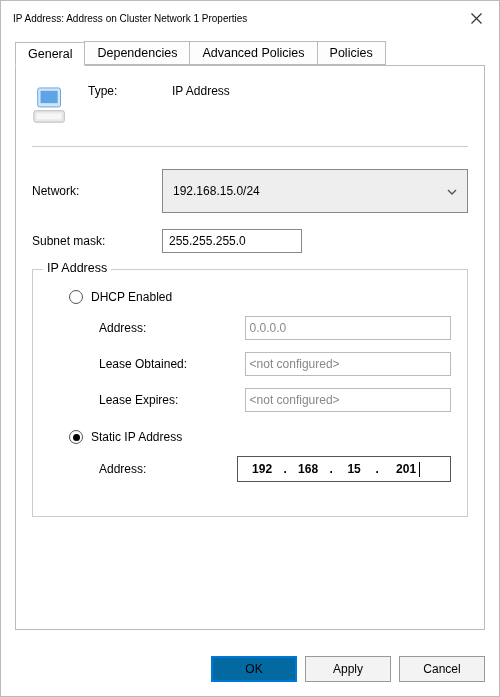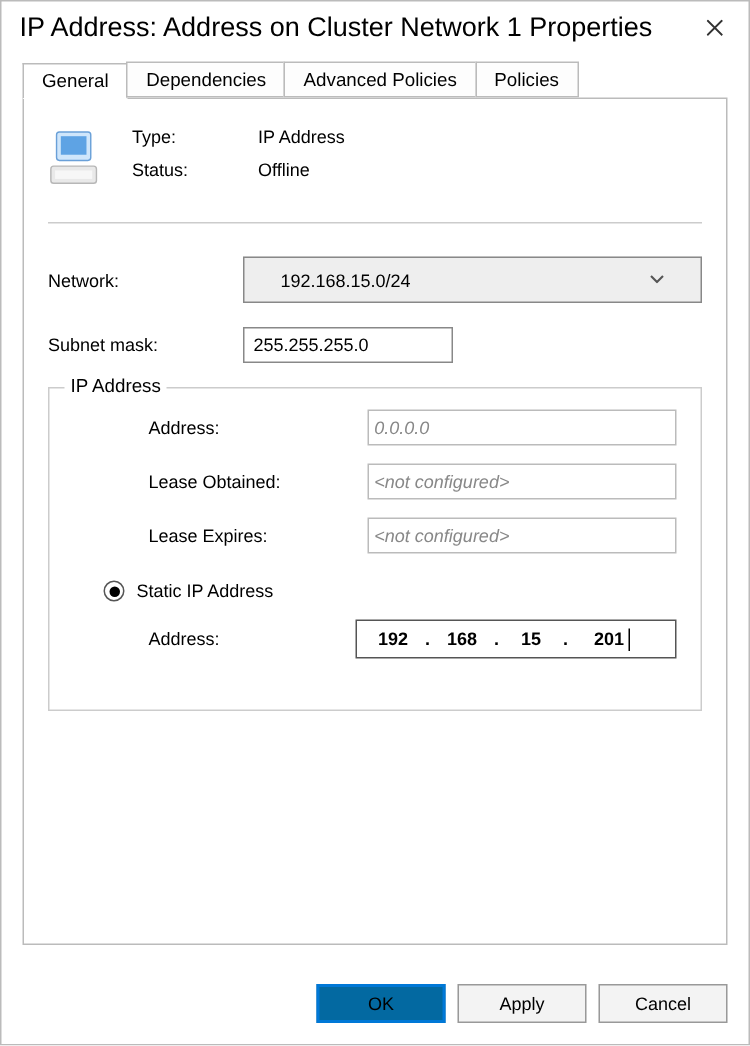--- a/index.html
+++ b/index.html
@@ -16,21 +16,21 @@
     border: 1px solid #bbb;
     display: flex;
     flex-direction: column;
     background: #fff;
   }
   .titlebar {
     height: 34px;
     display: flex;
     align-items: center;
     padding: 0 0 0 12px;
-    font-size: 18px;
+    font-size: 10px;
   }
   .titlebar .title { flex: 1; }
   .titlebar .close {
     width: 46px; height: 34px;
     display: flex; align-items: center; justify-content: center;
     font-size: 15px;
     color: #333;
   }
   .body {
     flex: 1;
@@ -108,26 +108,26 @@
   .form-row {
     display: flex;
     align-items: center;
     margin-bottom: 16px;
   }
   .form-row .label {
     width: 130px;
   }
   .dropdown {
     flex: 1;
-    height: 31px;
+    height: 44px;
     border: 1px solid #888;
     background: #eee;
     display: flex;
     align-items: center;
-    padding: 0 24px;
+    padding: 0 10px;
     justify-content: space-between;
     text-align: right;
   }
   .dropdown .chev {
     font-size: 10px;
     color: #555;
   }
   .small-input {
     width: 140px;
   }
@@ -179,21 +179,20 @@
   }
   .ro-field {
     width: 216px;
     height: 24px;
     border: 1px solid #bbb;
     padding: 2px 4px;
     color: #888;
     background: #fff;
     display: flex;
     align-items: center;
-    font-style: italic;
   }
   .ip-field {
     width: 236px;
     height: 26px;
     border: 1px solid #555;
     background: #fff;
     display: flex;
     align-items: center;
     padding: 0 6px;
     font-weight: bold;
@@ -265,24 +264,20 @@
             <rect x="6" y="2" width="24" height="20" rx="2" fill="#cfe6fb" stroke="#6aa0d8"></rect>
             <rect x="9" y="5" width="18" height="13" fill="#5ea3e4"></rect>
             <rect x="2" y="26" width="32" height="12" rx="2" fill="#e9e9e9" stroke="#b7b7b7"></rect>
             <rect x="5" y="29" width="26" height="6" fill="#f7f7f7"></rect>
           </svg>
         </div>
         <div class="info-grid">
           <div class="row">
             <div class="label">Type:</div>
             <div>IP Address</div>
-          </div>
-          <div class="row">
-            <div class="label">Status:</div>
-            <div>Offline</div>
           </div>
         </div>
       </div>
 
       <hr class="sep">
 
       <div class="form-row">
         <div class="label">Network:</div>
         <div class="dropdown">
           <span>192.168.15.0/24</span>
@@ -295,20 +290,24 @@
       </div>
 
       <div class="form-row">
         <div class="label">Subnet mask:</div>
         <input class="text-input small-input" value="255.255.255.0" style="">
       </div>
 
       <div class="groupbox">
         <div class="legend">IP Address</div>
 
+        <div class="radio-row">
+          <span class="radio"></span>
+          <span>DHCP Enabled</span>
+        </div>
 
         <div class="indent-block">
           <div class="row">
             <div class="label">Address:</div>
             <div class="ro-field">0.0.0.0</div>
           </div>
           <div class="row">
             <div class="label">Lease Obtained:</div>
             <div class="ro-field">&lt;not configured&gt;</div>
           </div>

